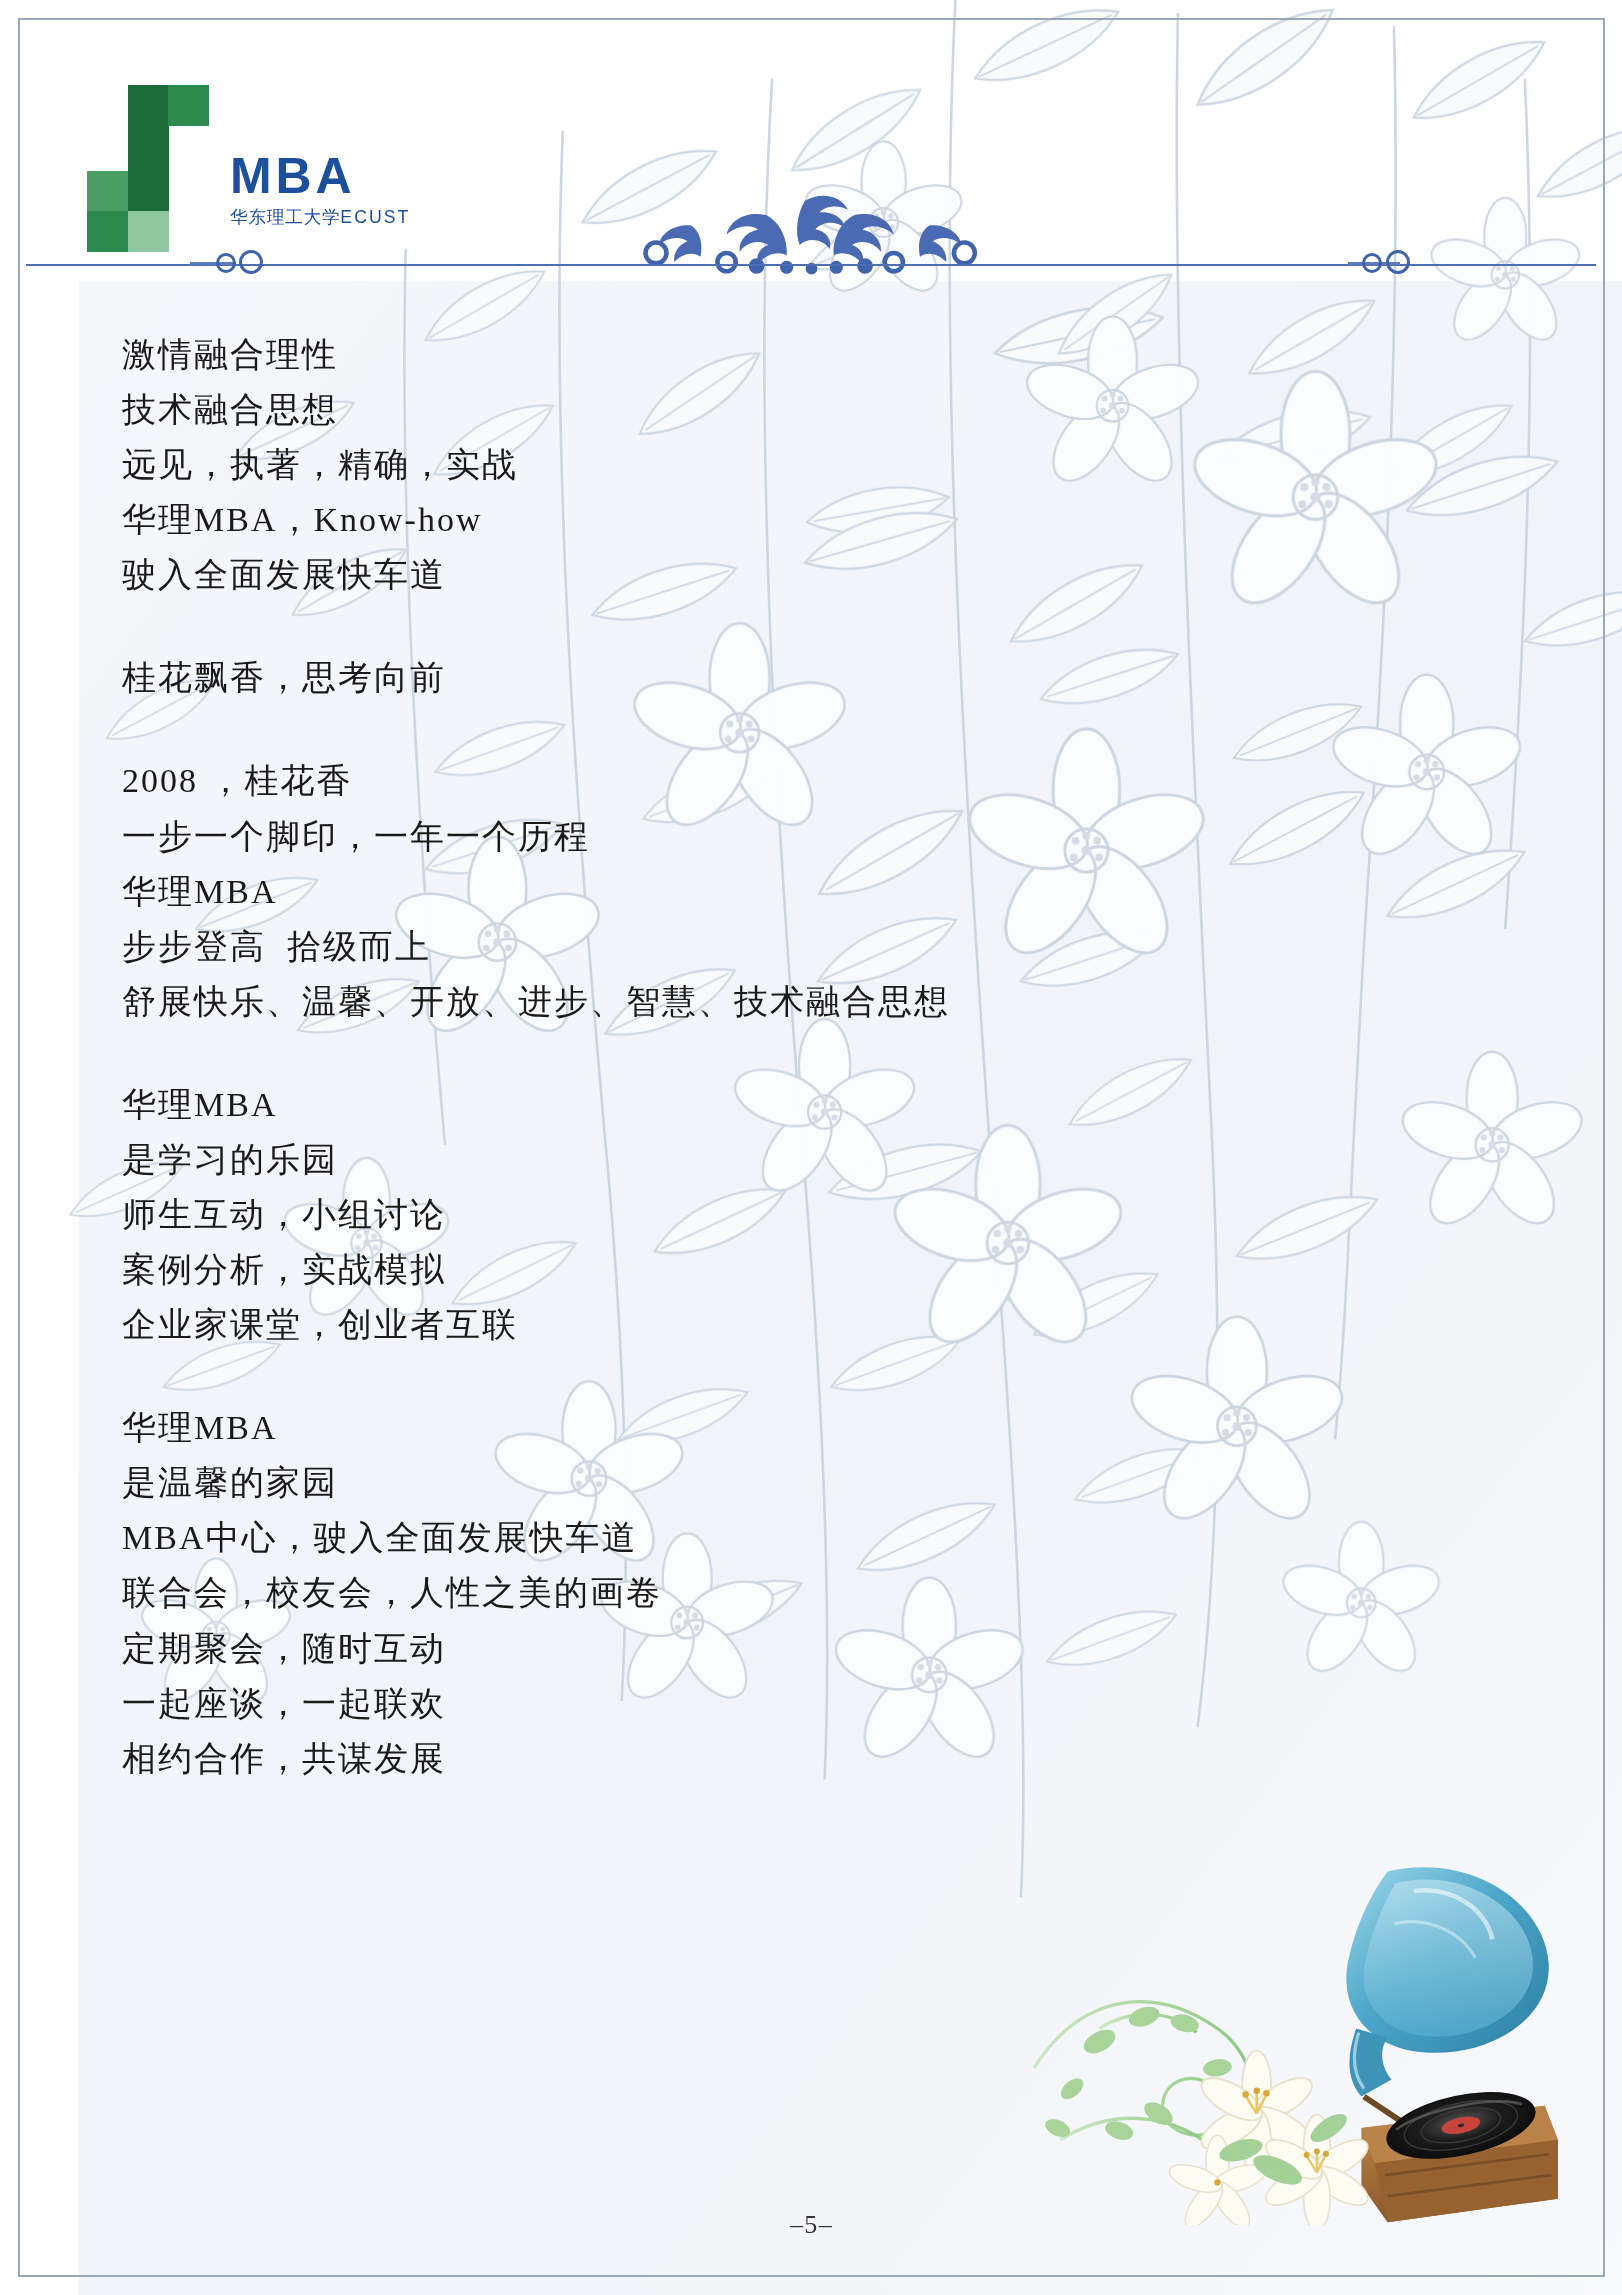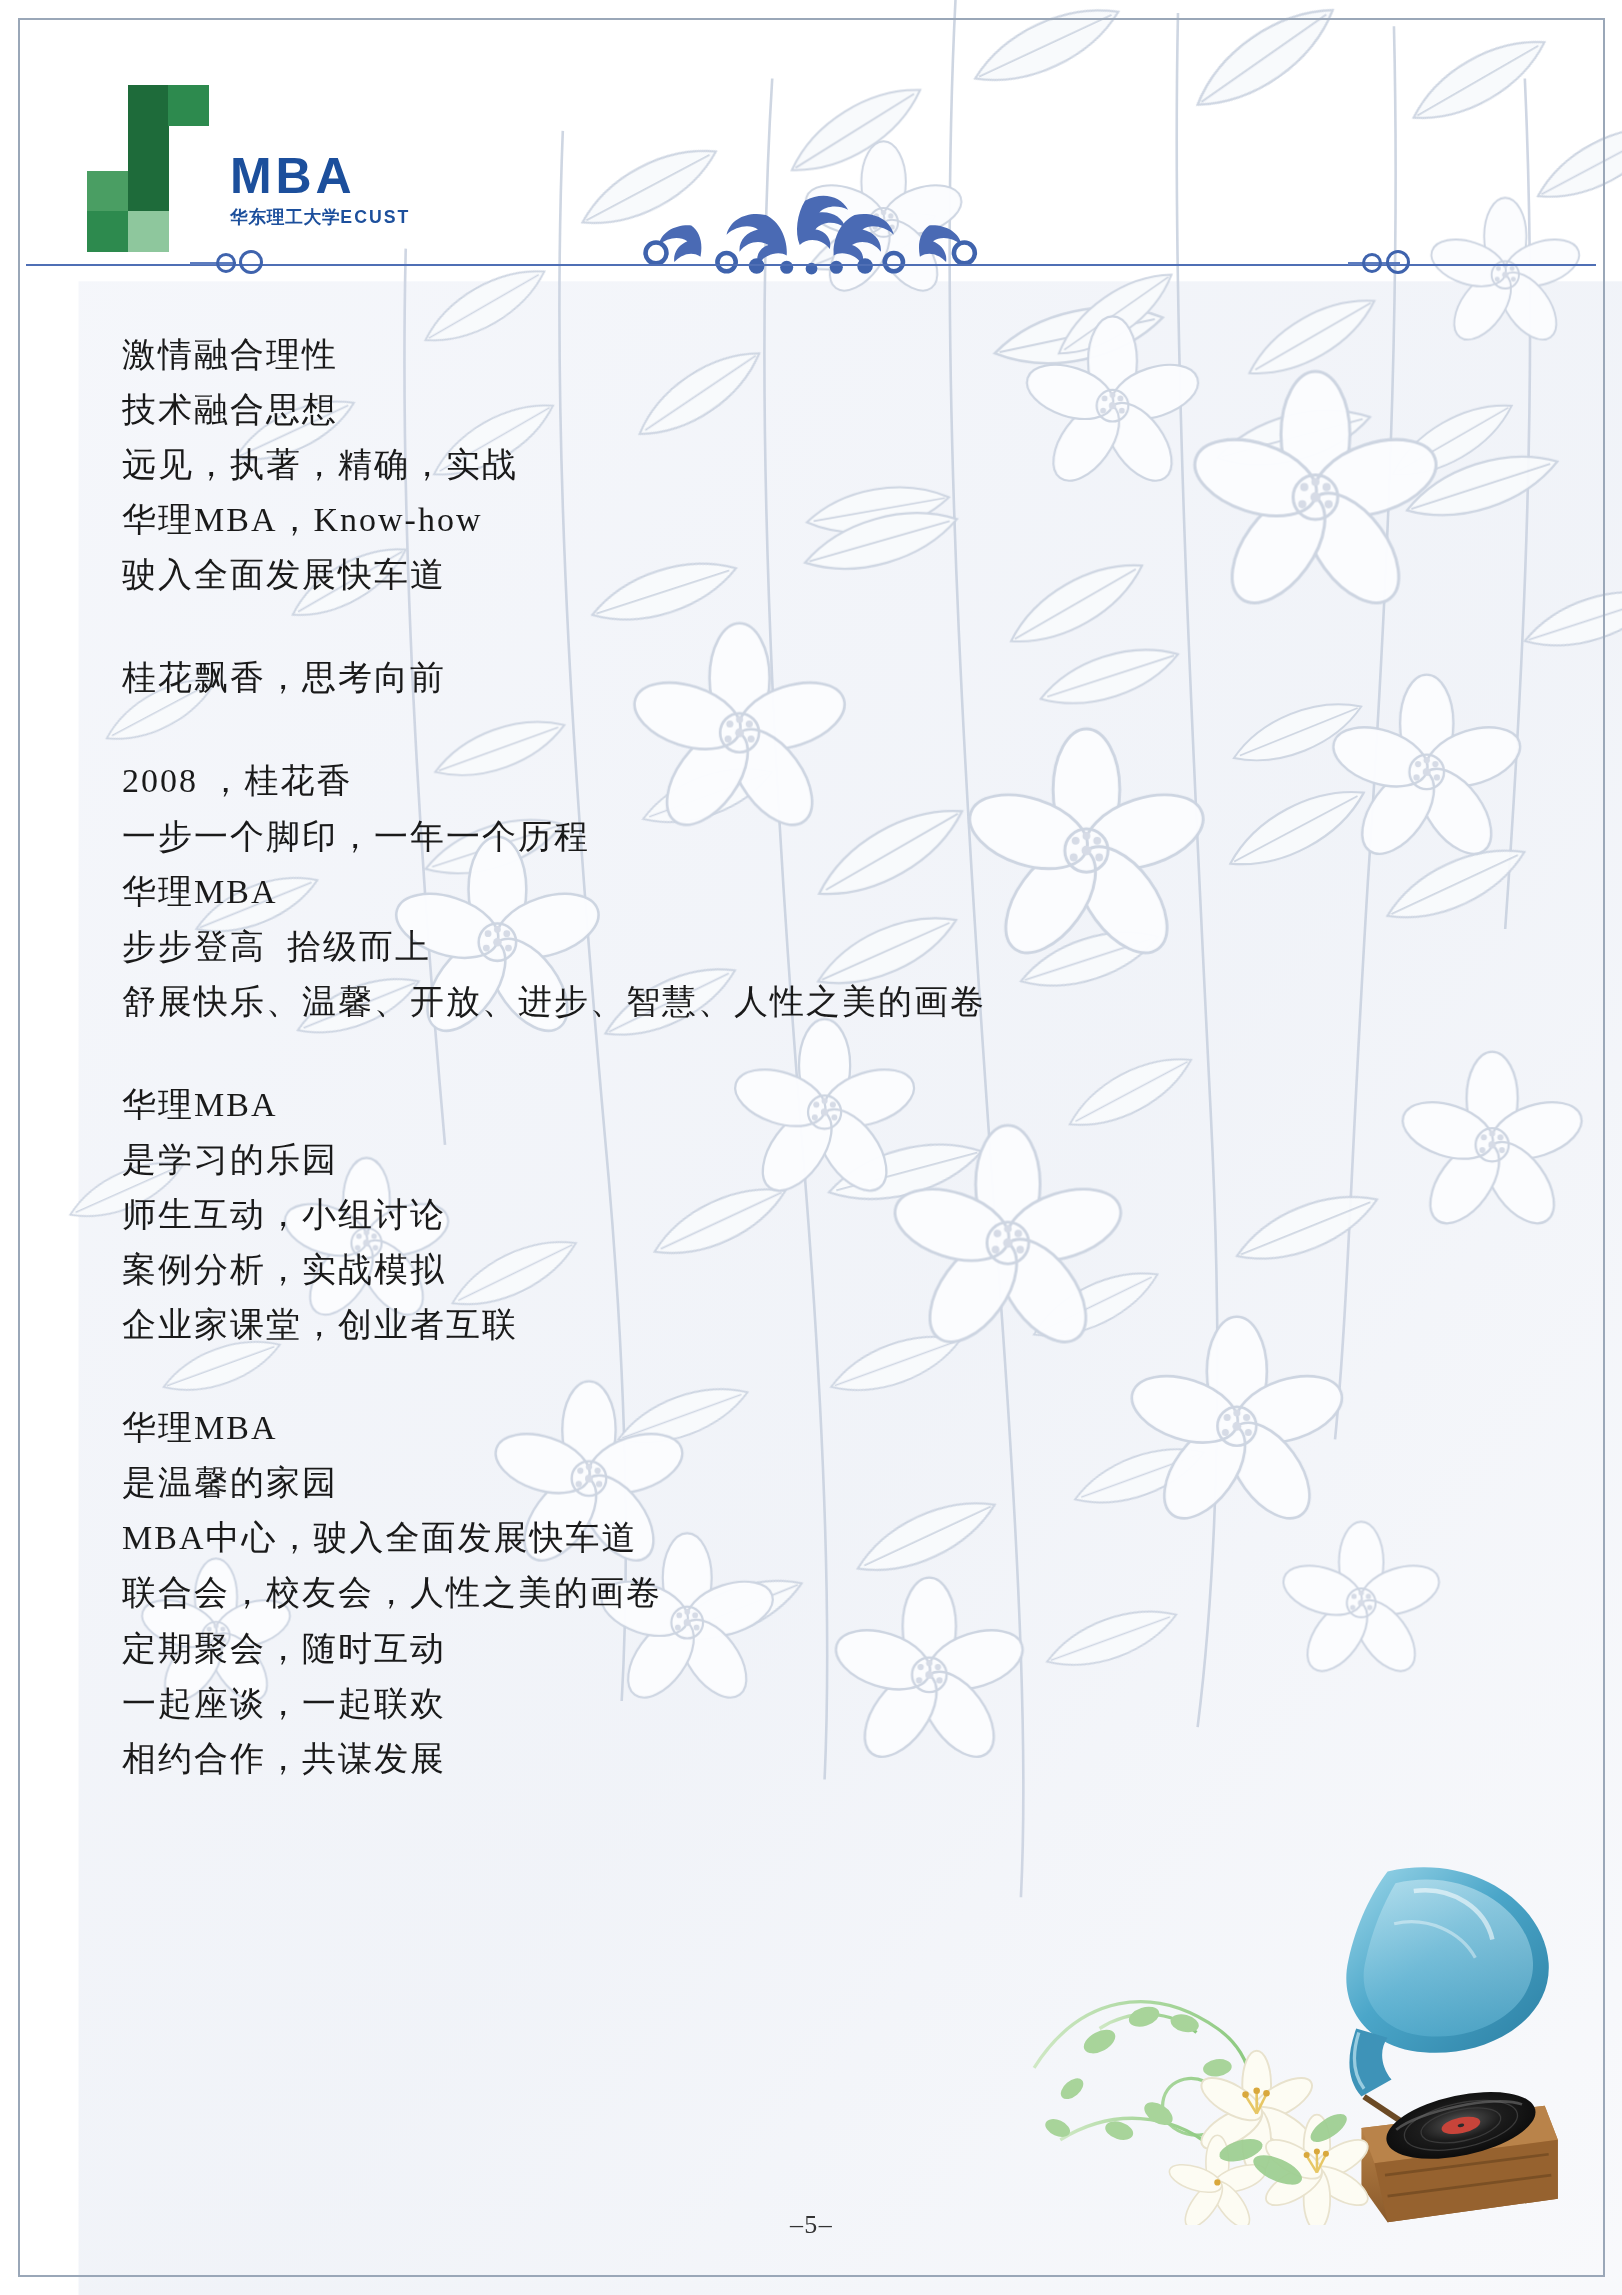--- a/index.html
+++ b/index.html
@@ -85,21 +85,21 @@
     font-family: "Liberation Sans", sans-serif;
     font-weight: bold;
     font-size: 50px;
     letter-spacing: 3.9px;
     color: #1c4f9c;
     line-height: 1;
   }
   .logo-sub {
     margin-top: 3.9px;
     font-family: "Liberation Sans", sans-serif;
-    font-weight: bold;
+    font-weight: normal;
     font-size: 17.7px;
     letter-spacing: 0.7px;
     color: #1c4f9c;
     white-space: nowrap;
   }
   .logo-sub .ecust {
     letter-spacing: 2px;
   }
 
   
@@ -378,21 +378,21 @@
 
     <div class="stanza">
       <div class="line">桂花飘香，思考向前</div>
     </div>
 
     <div class="stanza">
       <div class="line">2008 ，桂花香</div>
       <div class="line">一步一个脚印，一年一个历程</div>
       <div class="line">华理MBA</div>
       <div class="line">步步登高  拾级而上</div>
-      <div class="line">舒展快乐、温馨、开放、进步、智慧、人性之美的画卷</div>
+      <div class="line">舒展快乐、温馨、开放、进步、智慧、技术融合思想</div>
     </div>
 
     <div class="stanza">
       <div class="line">华理MBA</div>
       <div class="line">是学习的乐园</div>
       <div class="line">师生互动，小组讨论</div>
       <div class="line">案例分析，实战模拟</div>
       <div class="line">企业家课堂，创业者互联</div>
     </div>
 

